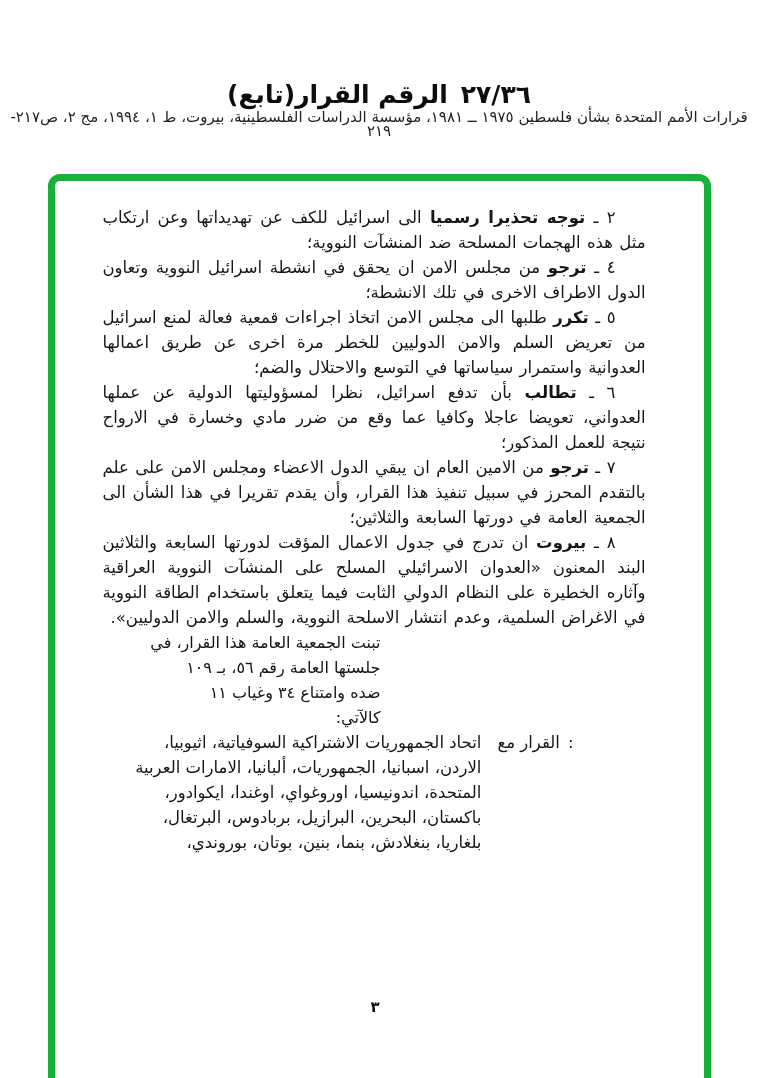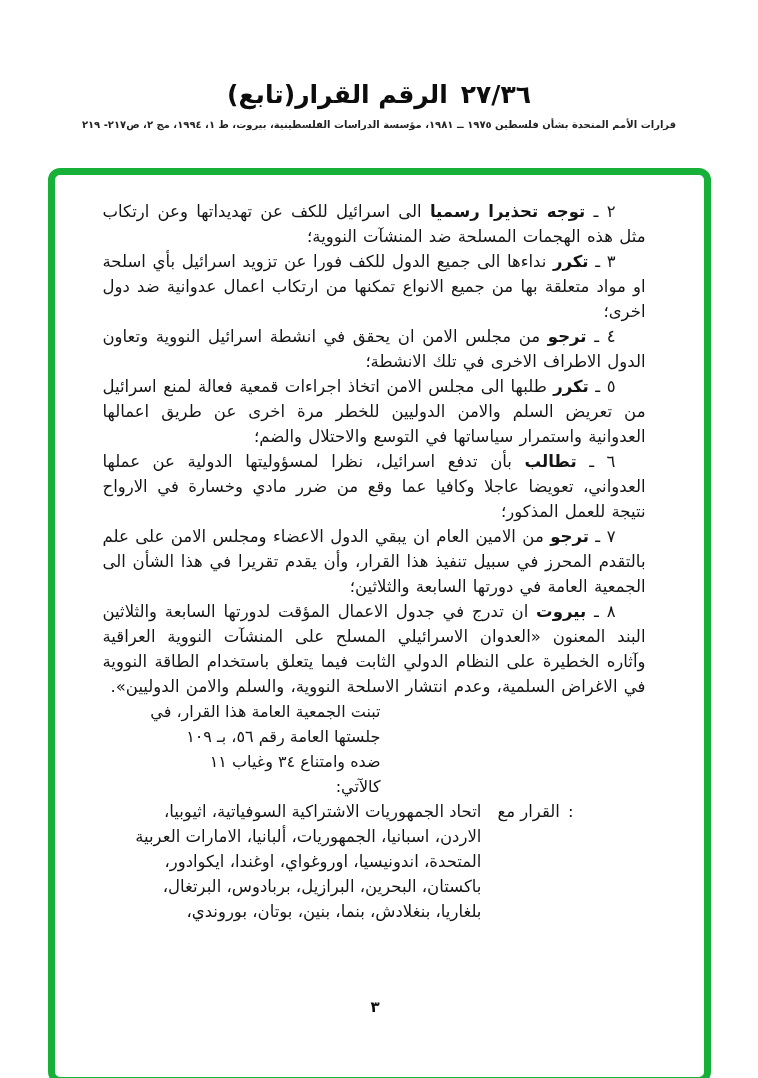--- a/index.html
+++ b/index.html
@@ -8,21 +8,21 @@
     font-family:"DejaVu Sans",sans-serif;color:#151515;
     -webkit-font-smoothing:antialiased;
   }
   .header{padding-top:84px;text-align:center;}
   .doc-title{
     direction:ltr;font-size:25px;font-weight:bold;color:#0d0d0d;
     letter-spacing:0;line-height:22px;
   }
   .doc-title .tgap{display:inline-block;width:13px;}
   .citation{
-    direction:rtl;margin-top:12px;font-size:10px;font-weight:bold;
+    direction:rtl;margin-top:4px;font-size:15px;font-weight:normal;
     color:#222;line-height:14px;
   }
   .content-box{
     box-sizing:border-box;
     width:663px;height:916px;
     margin:36px auto 0 auto;
     border:7px solid #17b13a;border-radius:12px;
     padding:24px 58px 0 48px;
     direction:rtl;
   }
@@ -54,21 +54,20 @@
 
 <div class="header">
   <div class="doc-title"><bdi>(تابع)</bdi><bdi>القرار</bdi> <bdi>الرقم</bdi><span class="tgap"></span><bdi>٢٧/٣٦</bdi></div>
   <div class="citation">قرارات الأمم المتحدة بشأن فلسطين ١٩٧٥ ــ ١٩٨١، مؤسسة الدراسات الفلسطينية، بيروت، ط ١، ١٩٩٤، مج ٢، ص٢١٧- ٢١٩</div>
 </div>
 
 <div class="content-box" style="border-color: rgb(23, 177, 58);">
 
   <p class="para"><span>٢</span> <span>ـ</span> <b class="plead">توجه تحذيرا رسميا</b><span> الى اسرائيل للكف عن تهديداتها وعن ارتكاب مثل هذه الهجمات المسلحة ضد المنشآت النووية؛</span></p>
 
-  <p class="para"><span>٣</span> <span>ـ</span> <b class="plead">تكرر</b><span> نداءها الى جميع الدول للكف فورا عن تزويد اسرائيل بأي اسلحة او مواد متعلقة بها من جميع الانواع تمكنها من ارتكاب اعمال عدوانية ضد دول اخرى؛</span></p>
 
   <p class="para"><span>٤</span> <span>ـ</span> <b class="plead">ترجو</b><span> من مجلس الامن ان يحقق في انشطة اسرائيل النووية وتعاون الدول الاطراف الاخرى في تلك الانشطة؛</span></p>
 
   <p class="para"><span>٥</span> <span>ـ</span> <b class="plead">تكرر</b><span> طلبها الى مجلس الامن اتخاذ اجراءات قمعية فعالة لمنع اسرائيل من تعريض السلم والامن الدوليين للخطر مرة اخرى عن طريق اعمالها العدوانية واستمرار سياساتها في التوسع والاحتلال والضم؛</span></p>
 
   <p class="para"><span>٦</span> <span>ـ</span> <b class="plead">تطالب</b><span> بأن تدفع اسرائيل، نظرا لمسؤوليتها الدولية عن عملها العدواني، تعويضا عاجلا وكافيا عما وقع من ضرر مادي وخسارة في الارواح نتيجة للعمل المذكور؛</span></p>
 
   <p class="para"><span>٧</span> <span>ـ</span> <b class="plead">ترجو</b><span> من الامين العام ان يبقي الدول الاعضاء ومجلس الامن على علم بالتقدم المحرز في سبيل تنفيذ هذا القرار، وأن يقدم تقريرا في هذا الشأن الى الجمعية العامة في دورتها السابعة والثلاثين؛</span></p>
 
   <p class="para"><span>٨</span> <span>ـ</span> <b class="plead">بيروت</b><span> ان تدرج في جدول الاعمال المؤقت لدورتها السابعة والثلاثين البند المعنون «العدوان الاسرائيلي المسلح على المنشآت النووية العراقية وآثاره الخطيرة على النظام الدولي الثابت فيما يتعلق باستخدام الطاقة النووية في الاغراض السلمية، وعدم انتشار الاسلحة النووية، والسلم والامن الدوليين».</span></p>

